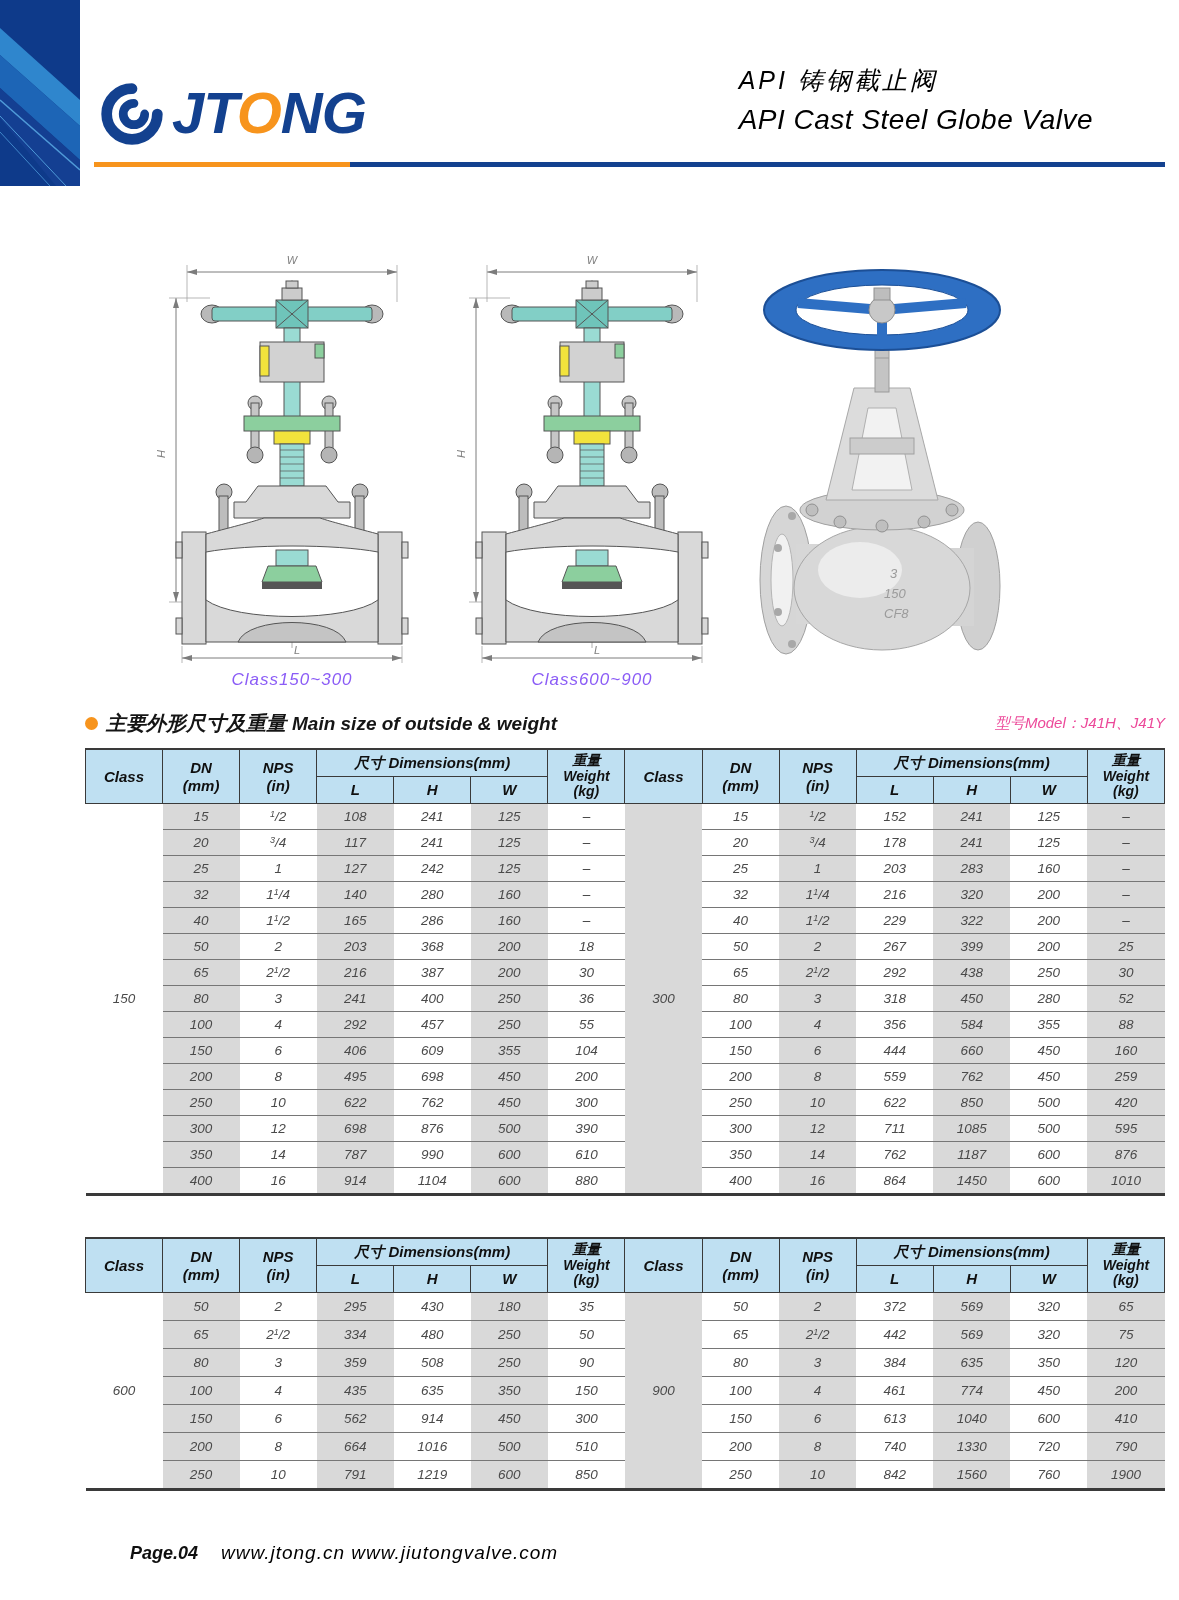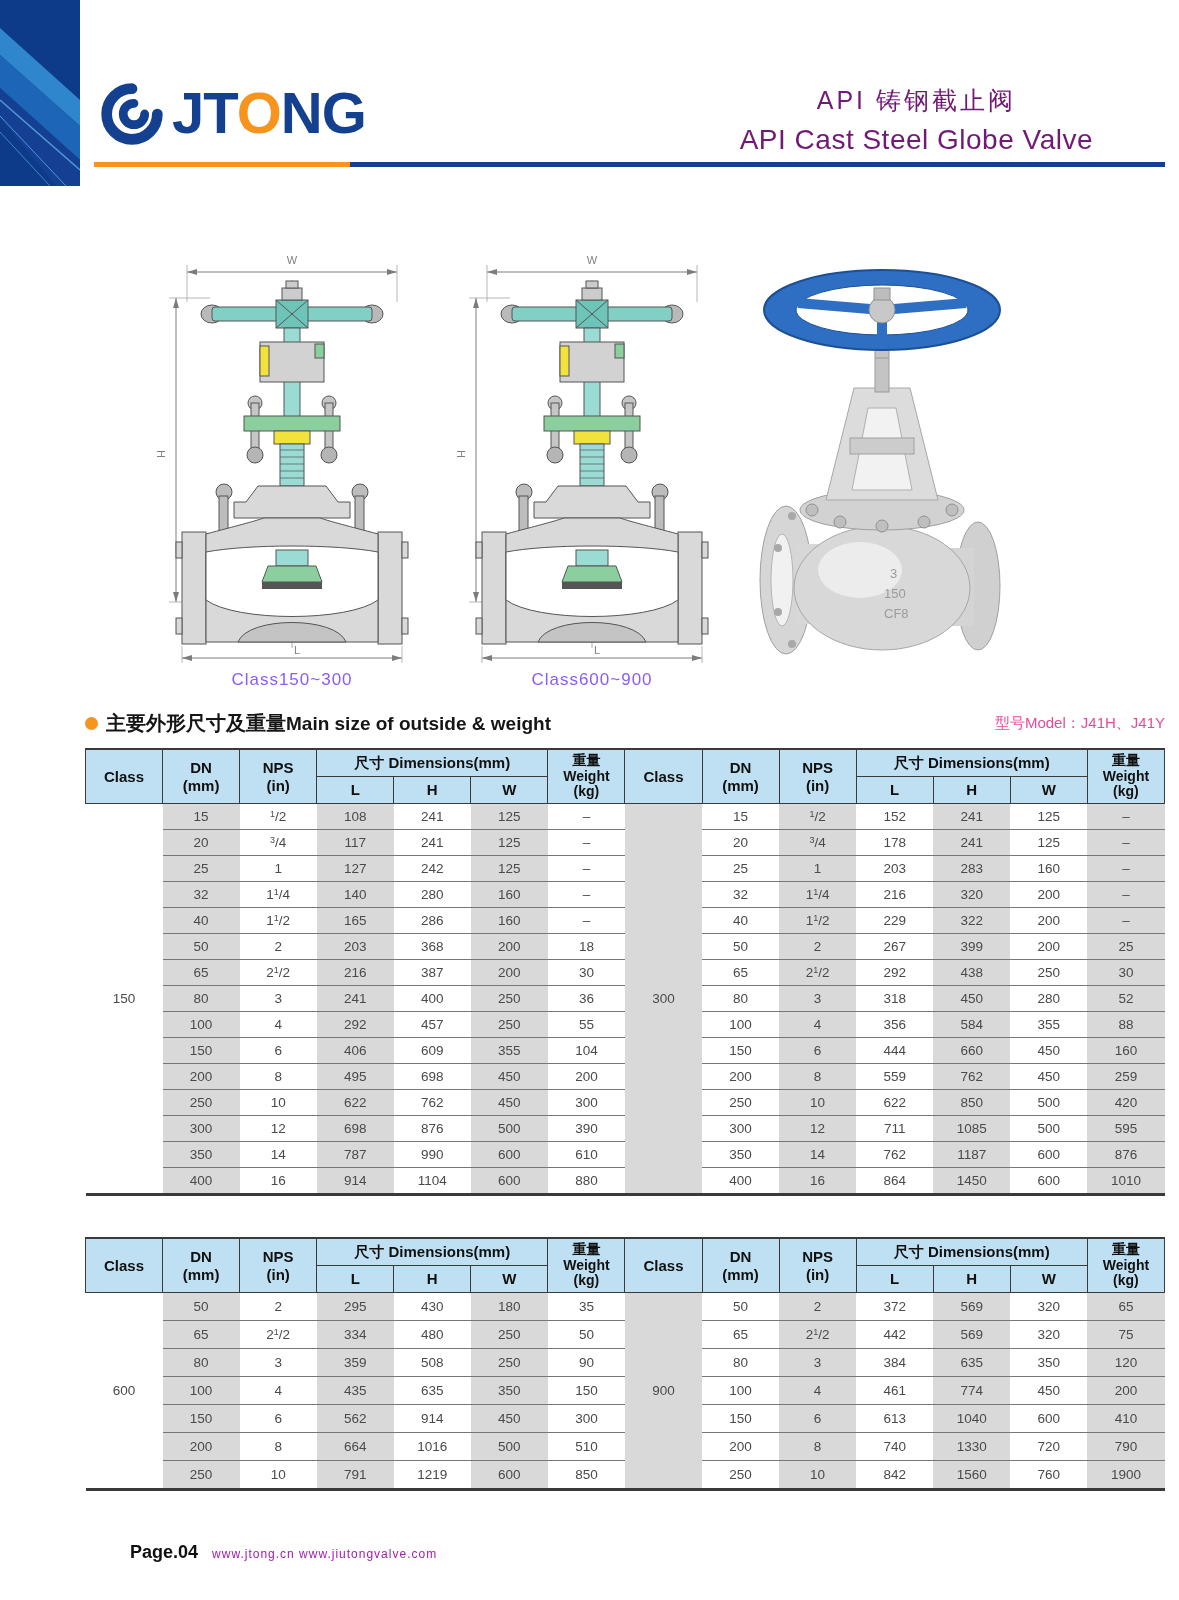--- a/index.html
+++ b/index.html
@@ -1,39 +1,39 @@
 <!DOCTYPE html>
 <html style="--brand_navy: #13418f; --brand_orange: #f7941d; --header_blue: #bfe0f2; --stripe_gray: #d9d9d9; --wheel_blue: #2e6fc3; --drawing_teal: #82cfc6; --drawing_green: #8ccf9e; --drawing_yellow: #f2e33c;"><head>
 <meta charset="utf-8">
 <style>
   html,body{margin:0;padding:0;background:#9a9a9a;}
   .page{position:relative;width:1179px;height:1600px;background:#ffffff;margin:0 auto;
-        font-family:"Liberation Sans","DejaVu Sans",sans-serif;overflow:hidden;}
+        font-family:"Liberation Sans","DejaVu Sans",sans-serif;overflow:hidden;font-style:italic;}
 
   
   .sidebar{position:absolute;left:0;top:0;}
   .logo-swirl{position:absolute;left:94px;top:76px;}
   .logo-text{position:absolute;left:172px;top:84px;font-size:58px;font-weight:bold;
              letter-spacing:-1px;line-height:1;color:var(--brand_navy);}
   .logo-text .o{color:var(--brand_orange);}
-  .hdr-titles{position:absolute;top:84px;right:86px;text-align:center;color:#701a75;}
+  .hdr-titles{position:absolute;top:64px;right:86px;text-align:left;color:#000000;}
   .hdr-zh{font-size:25px;letter-spacing:3px;}
   .hdr-en{font-size:28px;margin-top:7px;letter-spacing:0.5px;}
   .rule-orange{position:absolute;left:94px;top:162px;width:256px;height:5px;background:var(--brand_orange);}
   .rule-navy{position:absolute;left:350px;top:162px;width:815px;height:5px;background:var(--brand_navy);}
 
   
   .fig{position:absolute;}
   .caption{position:absolute;top:670px;text-align:center;font-size:17px;color:#8b5cf6;letter-spacing:1px;}
 
   
   .section-row{position:absolute;left:85px;top:710px;width:1080px;display:flex;align-items:center;}
   .bullet{width:13px;height:13px;border-radius:50%;background:var(--brand_orange);margin-right:8px;flex:none;}
   .sec-zh{font-size:20px;font-weight:bold;color:#151515;}
-  .sec-en{font-size:19px;font-weight:bold;color:#151515;}
+  .sec-en{font-size:19px;font-weight:bold;color:#151515;margin-left:6px;}
   .spacer{flex:1;}
   .model{font-size:15px;color:#ec4899;}
 
   
   .vtable{position:absolute;left:85px;width:1080px;border-collapse:collapse;table-layout:fixed;
           border-top:2px solid #3a3a3a;border-bottom:3px solid #3a3a3a;}
   .vtable col{width:7.1428%;}
   .vtable th{background:var(--header_blue);border:1px solid #3a3a3a;font-size:15px;font-weight:bold;
              color:#101010;text-align:center;padding:3px 1px;line-height:1.2;}
   .vtable th.wt{font-size:14px;line-height:1.12;}
@@ -42,21 +42,21 @@
   .t2 tbody td{height:27px;}
   .vtable td.g{background:var(--stripe_gray);}
   .vtable tbody tr + tr td{border-top:1px solid #767676;}
   .vtable td.cls{font-size:13.5px;color:#4a4a4a;}
   .vtable sup{font-size:9px;line-height:0;vertical-align:4px;}
   #tbl1{top:748px;} #tbl2{top:1237px;}
 
   
   .footer{position:absolute;left:92px;top:1542px;display:flex;align-items:baseline;}
   .page-no{font-size:18px;font-weight:bold;color:#0f0f0f;margin-left:38px;}
-  .urls{font-size:12px;color:#a21caf;margin-left:14px;letter-spacing:1px;}
+  .urls{font-size:19px;color:#000000;margin-left:23px;letter-spacing:1px;}
 
   text.dim{font-size:11px;fill:#808080;font-family:"Liberation Sans",sans-serif;}
   text.mark{font-size:13px;fill:#9b9b9b;font-family:"Liberation Sans",sans-serif;}
 </style>
 </head>
 <body>
 
 <div class="page">
 
   <svg class="sidebar" width="80" height="186" viewBox="0 0 80 186">

